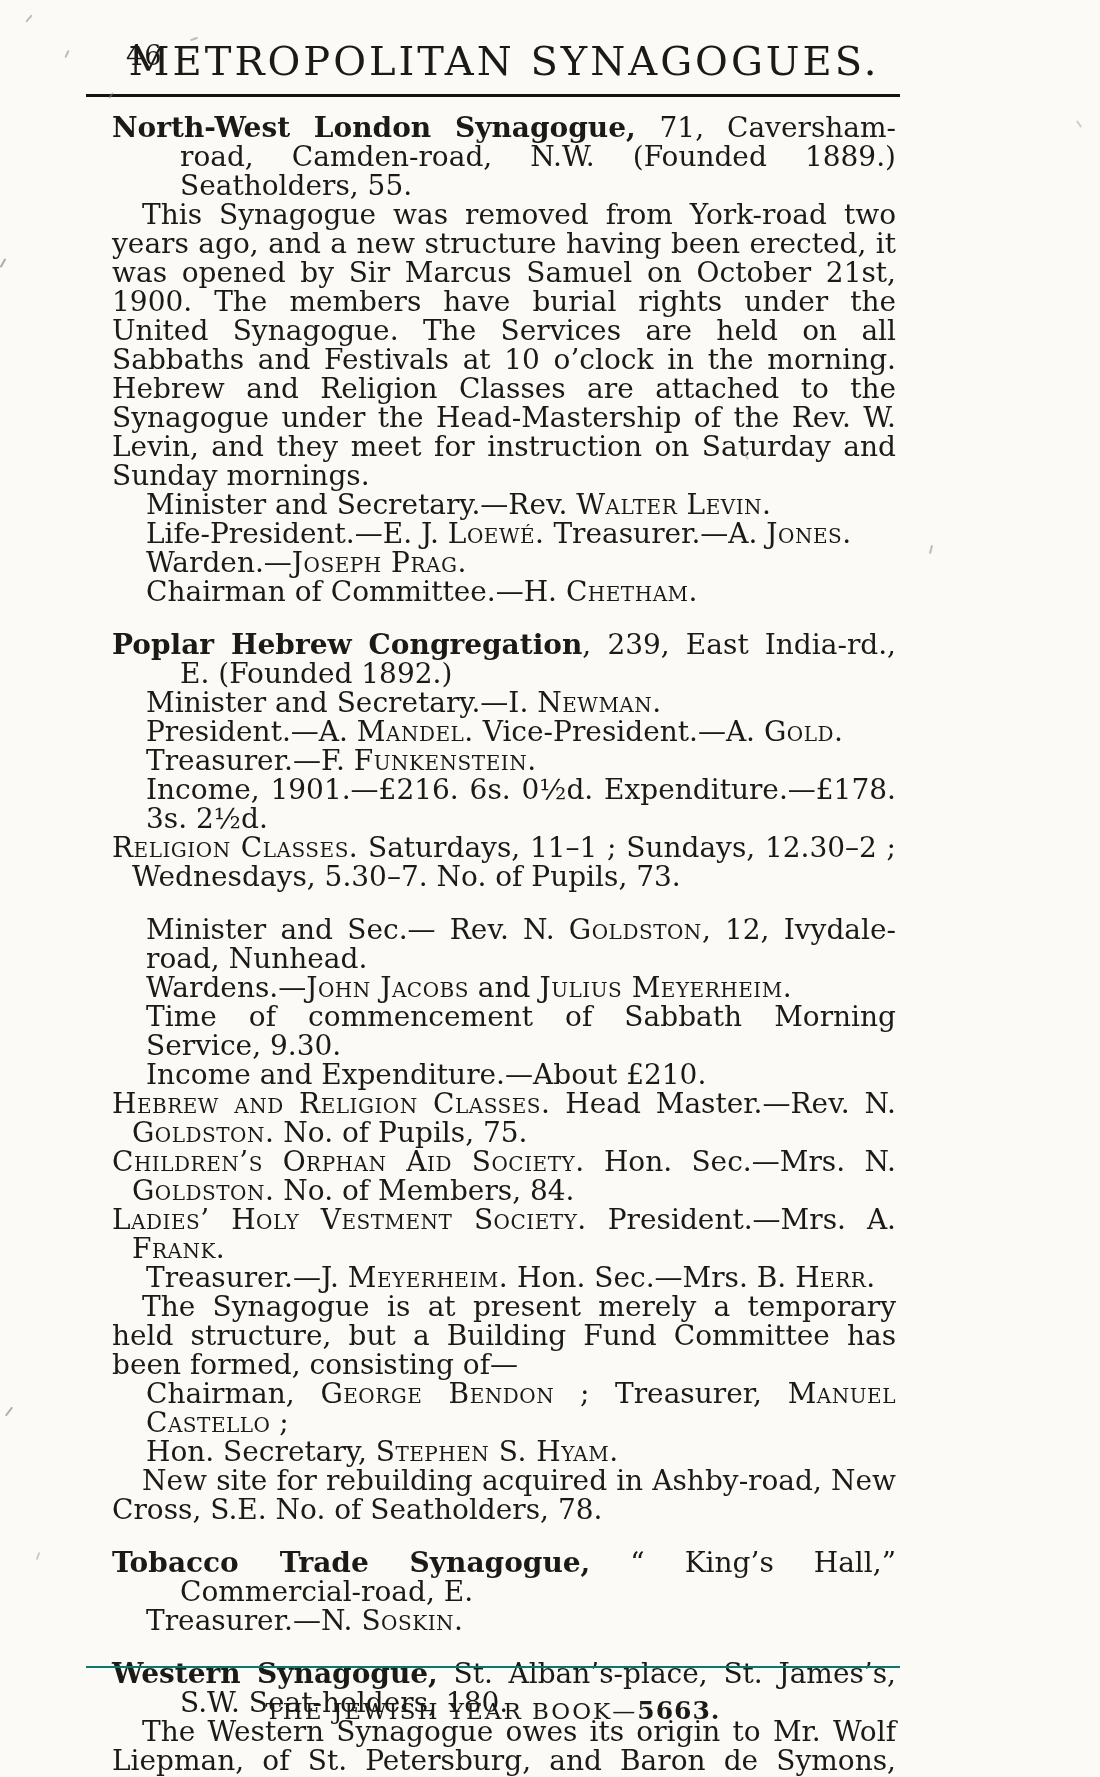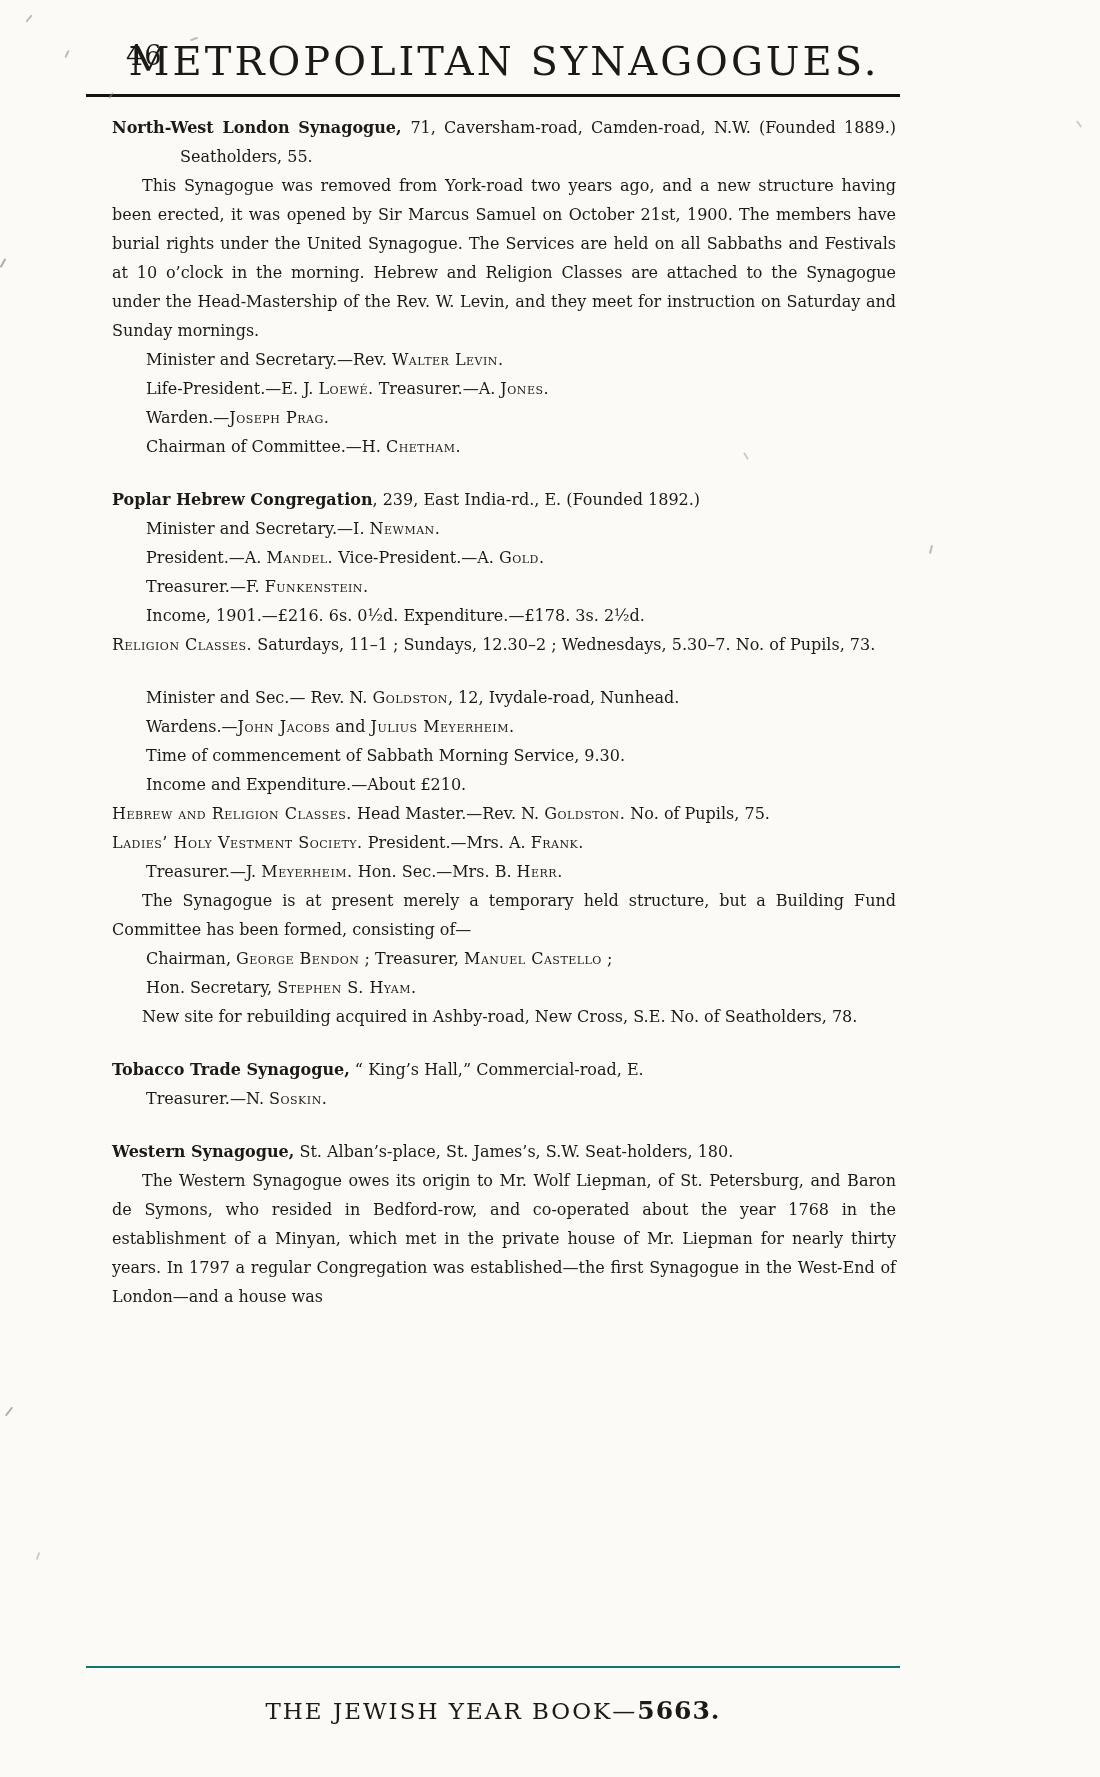--- a/index.html
+++ b/index.html
@@ -32,21 +32,21 @@
     white-space:nowrap;
   }
   .rule-top{
     border-top:3px solid #15130f;
     margin:14px -4px 16px -26px;
   }
 
   
   .entry + .entry{margin-top:24px;}
   .bl{
-    font-size:16px;line-height:29px;
+    font-size:28px;line-height:29px;
     text-align:justify;
   }
   .head{padding-left:68px;text-indent:-68px;}
   .para{text-indent:30px;}
   .officer{margin-left:34px;}
   .society{padding-left:20px;text-indent:-20px;}
 
   .r-n{font-style:normal;}
   .r-b{font-weight:bold;}
   .r-i{}
@@ -117,20 +117,21 @@
           <p class="bl officer"><span class="r-i">Treasurer.</span><span class="r-n">—F. </span><span class="r-sc">Funkenstein.</span></p>
           <p class="bl officer"><span class="r-i">Income</span><span class="r-n">, 1901.—£216. 6</span><span class="r-i">s</span><span class="r-n">. 0½</span><span class="r-i">d</span><span class="r-n">.  </span><span class="r-i">Expenditure.</span><span class="r-n">—£178. 3</span><span class="r-i">s</span><span class="r-n">. 2½</span><span class="r-i">d</span><span class="r-n">.</span></p>
           <p class="bl society"><span class="r-sc">Religion Classes.</span><span class="r-n">  Saturdays, 11–1 ;  Sundays, 12.30–2 ;  Wednesdays, 5.30–7.  No. of Pupils, 73.</span></p>
         </section>
         <section class="entry">
           <p class="bl officer"><span class="r-i">Minister and Sec.</span><span class="r-n">— Rev. N. </span><span class="r-sc">Goldston</span><span class="r-n">, 12, Ivydale-road, Nunhead.</span></p>
           <p class="bl officer"><span class="r-i">Wardens.</span><span class="r-n">—</span><span class="r-sc">John Jacobs</span><span class="r-n"> and </span><span class="r-sc">Julius Meyerheim.</span></p>
           <p class="bl officer"><span class="r-i">Time of commencement of Sabbath Morning Service</span><span class="r-n">, 9.30.</span></p>
           <p class="bl officer"><span class="r-i">Income and Expenditure.</span><span class="r-n">—About £210.</span></p>
           <p class="bl society"><span class="r-sc">Hebrew and Religion Classes.</span><span class="r-n">  </span><span class="r-i">Head Master.</span><span class="r-n">—Rev. N. </span><span class="r-sc">Goldston.</span><span class="r-n">  No. of Pupils, 75.</span></p>
+          <p class="bl society"><span class="r-sc">Children’s Orphan Aid Society.</span><span class="r-n">  </span><span class="r-i">Hon. Sec.</span><span class="r-n">—Mrs. N. </span><span class="r-sc">Goldston.</span><span class="r-n">  No. of Members, 84.</span></p>
           <p class="bl society"><span class="r-sc">Ladies’ Holy Vestment Society.</span><span class="r-n">  </span><span class="r-i">President.</span><span class="r-n">—Mrs. A. </span><span class="r-sc">Frank.</span></p>
           <p class="bl officer"><span class="r-i">Treasurer.</span><span class="r-n">—J. </span><span class="r-sc">Meyerheim.</span><span class="r-n">  </span><span class="r-i">Hon. Sec.</span><span class="r-n">—Mrs. B. </span><span class="r-sc">Herr.</span></p>
           <p class="bl para"><span class="r-n">The Synagogue is at present merely a temporary held structure, but a Building Fund Committee has been formed, consisting of—</span></p>
           <p class="bl officer"><span class="r-i">Chairman</span><span class="r-n">, </span><span class="r-sc">George Bendon</span><span class="r-n"> ;  </span><span class="r-i">Treasurer</span><span class="r-n">, </span><span class="r-sc">Manuel Castello</span><span class="r-n"> ;</span></p>
           <p class="bl officer"><span class="r-i">Hon. Secretary</span><span class="r-n">, </span><span class="r-sc">Stephen S. Hyam.</span></p>
           <p class="bl para"><span class="r-n">New site for rebuilding acquired in Ashby-road, New Cross, S.E. No. of Seatholders, 78.</span></p>
         </section>
         <section class="entry">
           <p class="bl head"><span class="r-b">Tobacco Trade Synagogue,</span><span class="r-n"> “ King’s Hall,” Commercial-road, E.</span></p>
           <p class="bl officer"><span class="r-i">Treasurer.</span><span class="r-n">—N. </span><span class="r-sc">Soskin.</span></p>

